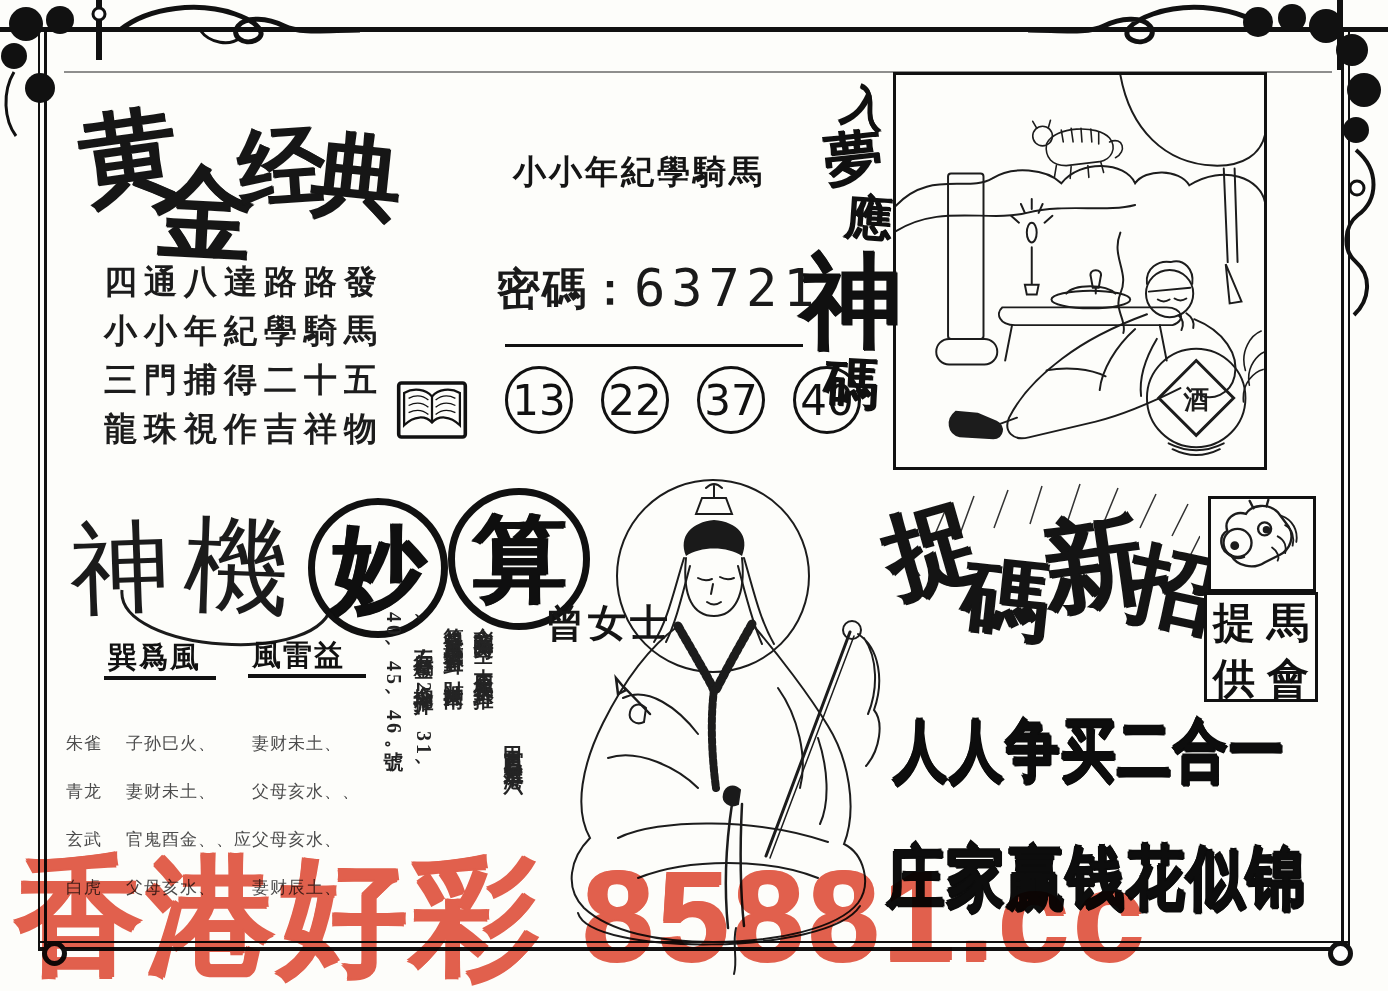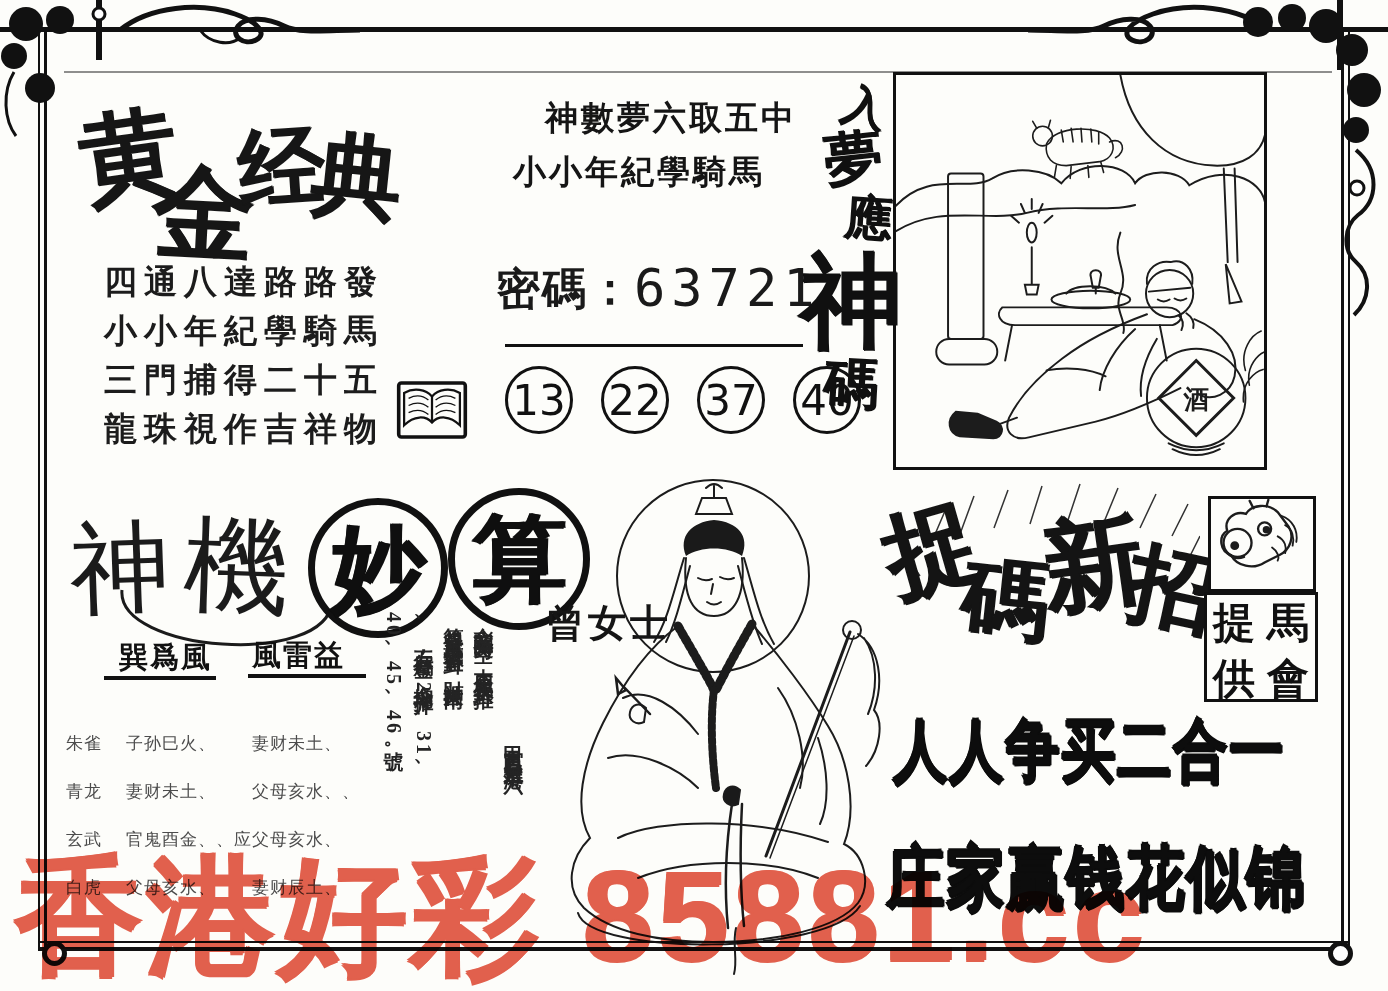--- a/index.html
+++ b/index.html
@@ -56,21 +56,21 @@
   .sj-loop{position:absolute;left:88px;top:572px;width:310px;height:112px;z-index:2;}
   .big-circle{position:absolute;border:7px solid #111;border-radius:50%;background:#fdfdfa;
               display:flex;align-items:center;justify-content:center;z-index:3;}
   .cir0{left:308px;top:498px;width:126px;height:126px;}
   .cir1{left:448px;top:488px;width:128px;height:128px;}
   .big-circle span{font-size:94px;font-weight:700;color:#0f0f0f;text-shadow:2px 0 #0f0f0f,0 1px #0f0f0f;}
   .author{position:absolute;left:546px;top:598px;font-size:38px;font-weight:700;z-index:3;
           font-family:"Liberation Sans",sans-serif;letter-spacing:4px;color:#151515;}
   
   .hx-head{position:absolute;z-index:3;font-family:"Liberation Sans",sans-serif;font-weight:700;font-size:29px;color:#111;letter-spacing:2px;}
-  .hxh0{left:108px;top:638px;margin-left:11px;} .hxh1{left:252px;top:636px;}
+  .hxh0{left:108px;top:638px;} .hxh1{left:252px;top:636px;}
   .hx-bar{position:absolute;height:4px;background:#111;z-index:3;}
   .hxb0{left:104px;top:676px;width:112px;} .hxb1{left:248px;top:674px;width:118px;}
   .hx-row{position:absolute;left:0;top:0;width:400px;height:24px;z-index:3;}
   .hx-row span{position:absolute;font-size:17px;color:#4c4c4c;letter-spacing:1px;white-space:nowrap;}
   .hx-god{left:66px;} .hx-l{left:126px;} .hx-r{left:252px;}
   
   .analysis{position:absolute;left:396px;top:612px;width:130px;height:378px;z-index:3;
             display:flex;flex-direction:row-reverse;gap:5px;align-items:flex-start;}
   .an-col{writing-mode:vertical-rl;text-orientation:mixed;font-size:20px;line-height:25px;
           letter-spacing:3px;color:#242424;font-weight:600;}
@@ -152,21 +152,20 @@
   </div>
 
   <svg class="book-icon" viewBox="0 0 80 66" fill="none" stroke="#111">
     <rect x="3" y="3" width="74" height="60" rx="3" stroke-width="4"></rect>
     <path d="M9,50 C20,39 33,39 40,47 C47,39 60,39 71,50 L71,14 C60,8 47,10 40,18 C33,10 20,8 9,14 Z" stroke-width="2.5"></path>
     <path d="M40,18 L40,47" stroke-width="2.5"></path>
     <path d="M14,20 C22,16 30,17 36,22 M14,28 C22,24 30,25 36,30 M14,36 C22,32 30,33 36,38" stroke-width="1.5"></path>
     <path d="M44,22 C50,17 58,16 66,20 M44,30 C50,25 58,24 66,28 M44,38 C50,33 58,32 66,36" stroke-width="1.5"></path>
   </svg>
 
-  <div class="pred-line pl0">神數夢六取五中</div>
   <div class="pred-line pl1">小小年紀學騎馬</div>
   <div class="pw-row">
     <span class="pw-label">密碼：</span><span class="pw-value">63721</span>
   </div>
   <div class="pred-divider"></div>
   <div class="num-row">
     <div class="num-circle">13</div>
     <div class="num-circle">22</div>
     <div class="num-circle">37</div>
     <div class="num-circle">40</div>

